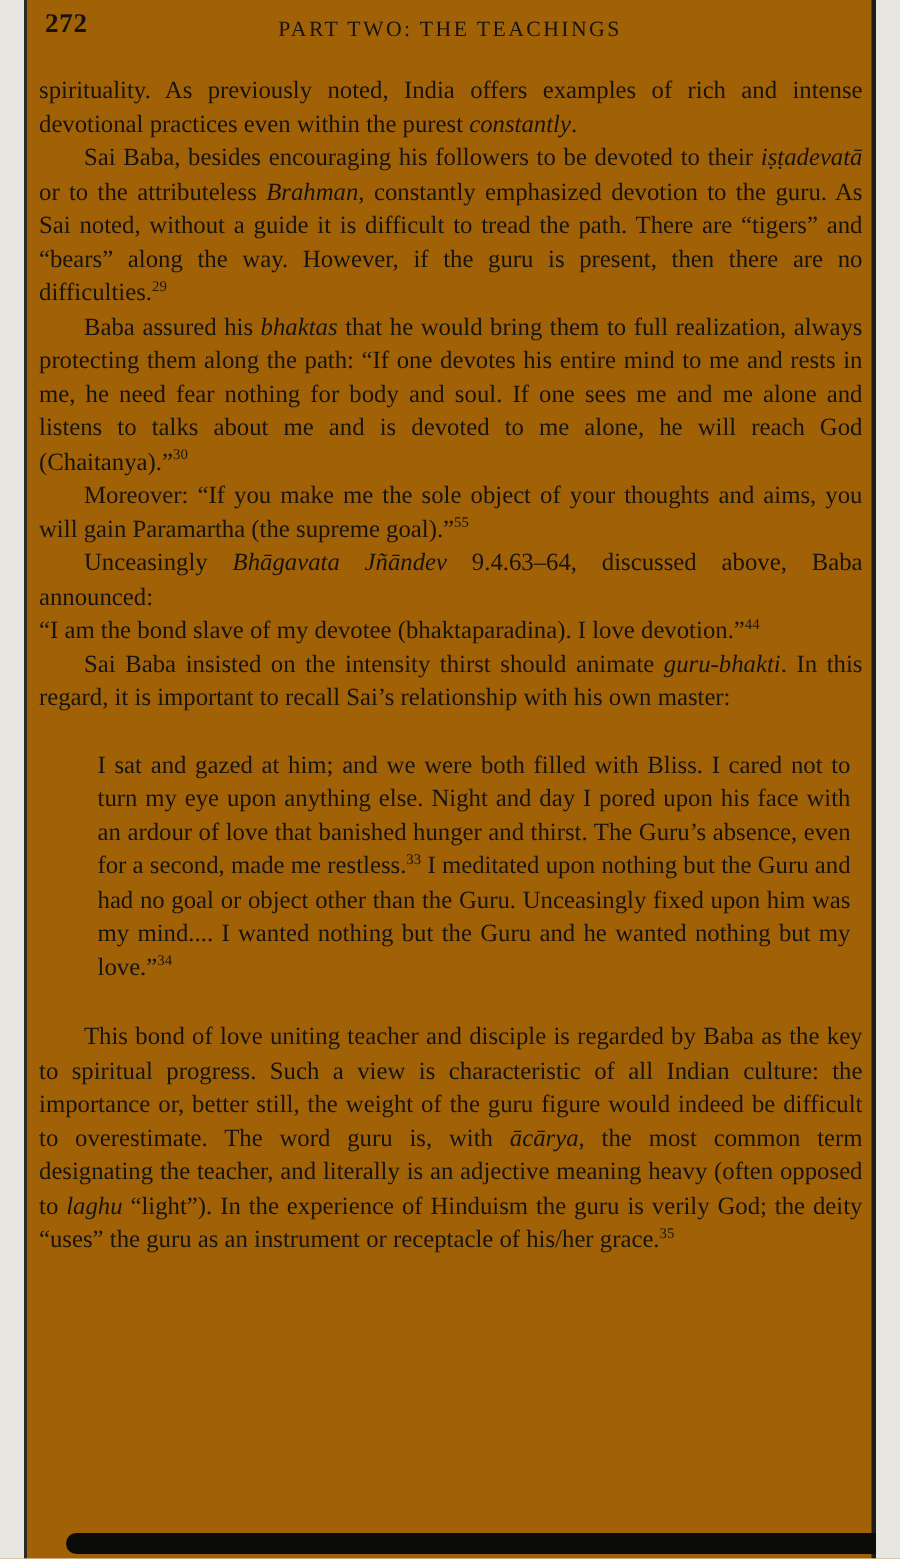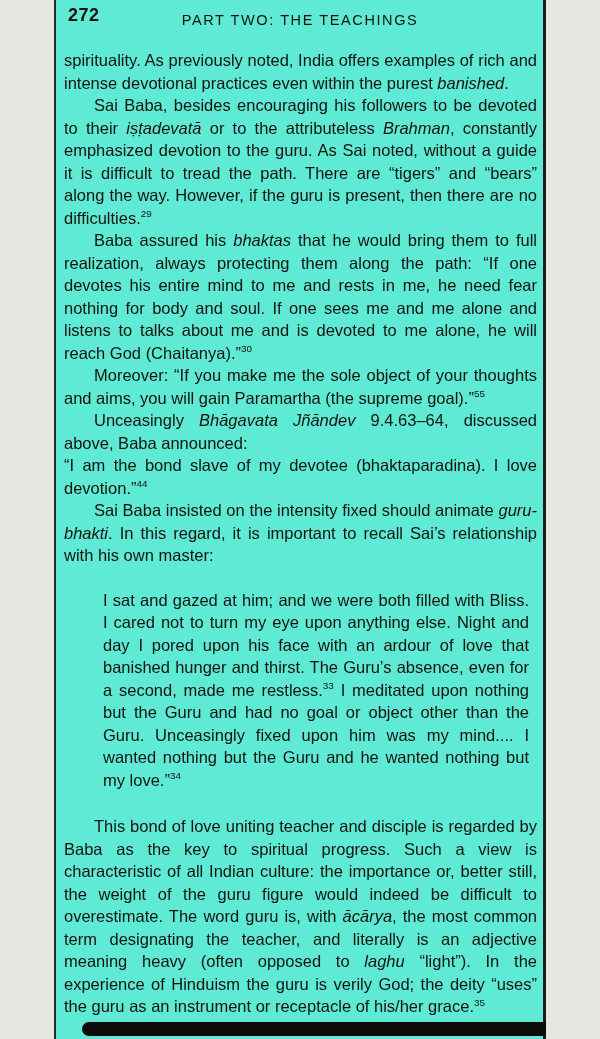--- a/index.html
+++ b/index.html
@@ -2,26 +2,26 @@
 <html><head>
 <meta charset="utf-8">
 <style>
   html, body {
     margin: 0;
     padding: 0;
     background: #e8e6e0;
   }
   .page {
     position: relative;
-    width: 492px;
+    width: 568px;
     height: 1039px;
     margin: 0 auto;
-    background: #5eead4;
+    background: #a16207;
     color: #17130e;
-    font-family: Liberation Sans, sans-serif;
+    font-family: Liberation Serif, serif;
     overflow: hidden;
     box-sizing: border-box;
   }
   .page-header {
     position: relative;
     height: 34px;
     padding-top: 7px;
   }
   .page-number {
     position: absolute;
@@ -87,27 +87,27 @@
 <body>
 
 <div class="page">
 
   <header class="page-header">
     <span class="page-number">272</span>
     <span class="running-head">PART TWO: THE TEACHINGS</span>
   </header>
 
   <main class="text-body">
-      <p class="para"><span>spirituality. As previously noted, India offers examples of rich and intense devotional practices even within the purest </span><i>banished</i><span>.</span></p>
+      <p class="para"><span>spirituality. As previously noted, India offers examples of rich and intense devotional practices even within the purest </span><i>constantly</i><span>.</span></p>
       <p class="para indent"><span>Sai Baba, besides encouraging his followers to be devoted to their </span><i>iṣṭadevatā</i><span> or to the attributeless </span><i>Brahman</i><span>, constantly emphasized devotion to the guru. As Sai noted, without a guide it is difficult to tread the path. There are “tigers” and “bears” along the way. However, if the guru is present, then there are no difficulties.</span><sup>29</sup></p>
       <p class="para indent"><span>Baba assured his </span><i>bhaktas</i><span> that he would bring them to full realization, always protecting them along the path: “If one devotes his entire mind to me and rests in me, he need fear nothing for body and soul. If one sees me and me alone and listens to talks about me and is devoted to me alone, he will reach God (Chaitanya).”</span><sup>30</sup></p>
       <p class="para indent"><span>Moreover: “If you make me the sole object of your thoughts and aims, you will gain Paramartha (the supreme goal).”</span><sup>55</sup></p>
       <p class="para indent"><span>Unceasingly </span><i>Bhāgavata Jñāndev</i><span> 9.4.63–64, discussed above, Baba announced:</span></p>
       <p class="para"><span>“I am the bond slave of my devotee (bhaktaparadina). I love devotion.”</span><sup>44</sup></p>
-      <p class="para indent"><span>Sai Baba insisted on the intensity fixed should animate </span><i>guru-bhakti</i><span>. In this regard, it is important to recall Sai’s relationship with his own master:</span></p>
+      <p class="para indent"><span>Sai Baba insisted on the intensity thirst should animate </span><i>guru-bhakti</i><span>. In this regard, it is important to recall Sai’s relationship with his own master:</span></p>
       <p class="quote"><span>I sat and gazed at him; and we were both filled with Bliss. I cared not to turn my eye upon anything else. Night and day I pored upon his face with an ardour of love that banished hunger and thirst. The Guru’s absence, even for a second, made me restless.</span><sup>33</sup><span> I meditated upon nothing but the Guru and had no goal or object other than the Guru. Unceasingly fixed upon him was my mind.... I wanted nothing but the Guru and he wanted nothing but my love.”</span><sup>34</sup></p>
       <p class="para indent"><span>This bond of love uniting teacher and disciple is regarded by Baba as the key to spiritual progress. Such a view is characteristic of all Indian culture: the importance or, better still, the weight of the guru figure would indeed be difficult to overestimate. The word guru is, with </span><i>ācārya</i><span>, the most common term designating the teacher, and literally is an adjective meaning heavy (often opposed to </span><i>laghu</i><span> “light”). In the experience of Hinduism the guru is verily God; the deity “uses” the guru as an instrument or receptacle of his/her grace.</span><sup>35</sup></p>
     </main>
 
   <div class="scan-edge-left"></div>
   <div class="scan-edge-right"></div>
   <div class="scan-edge-bottom"></div>
 
 </div>
 

